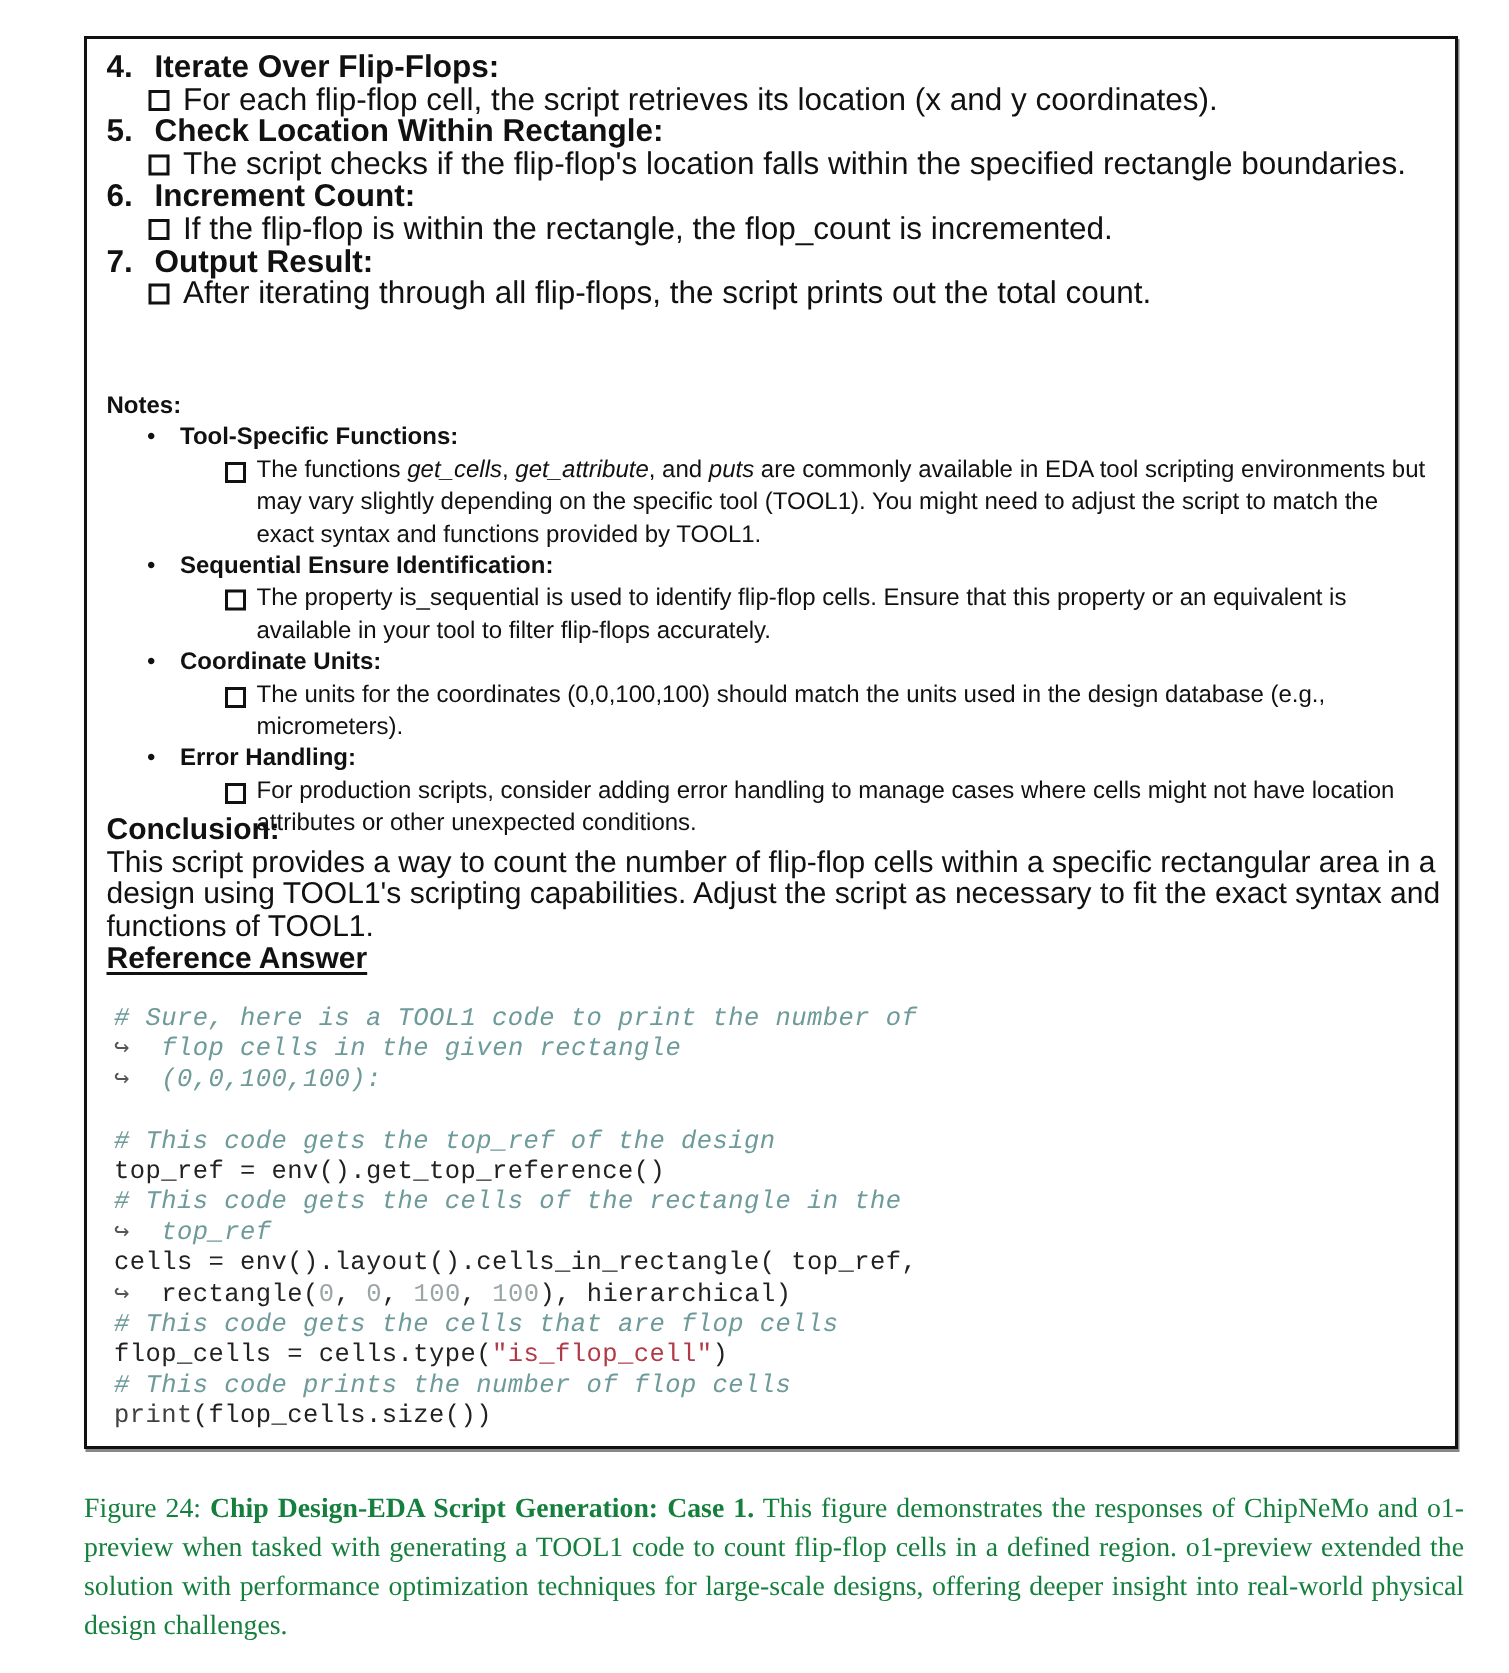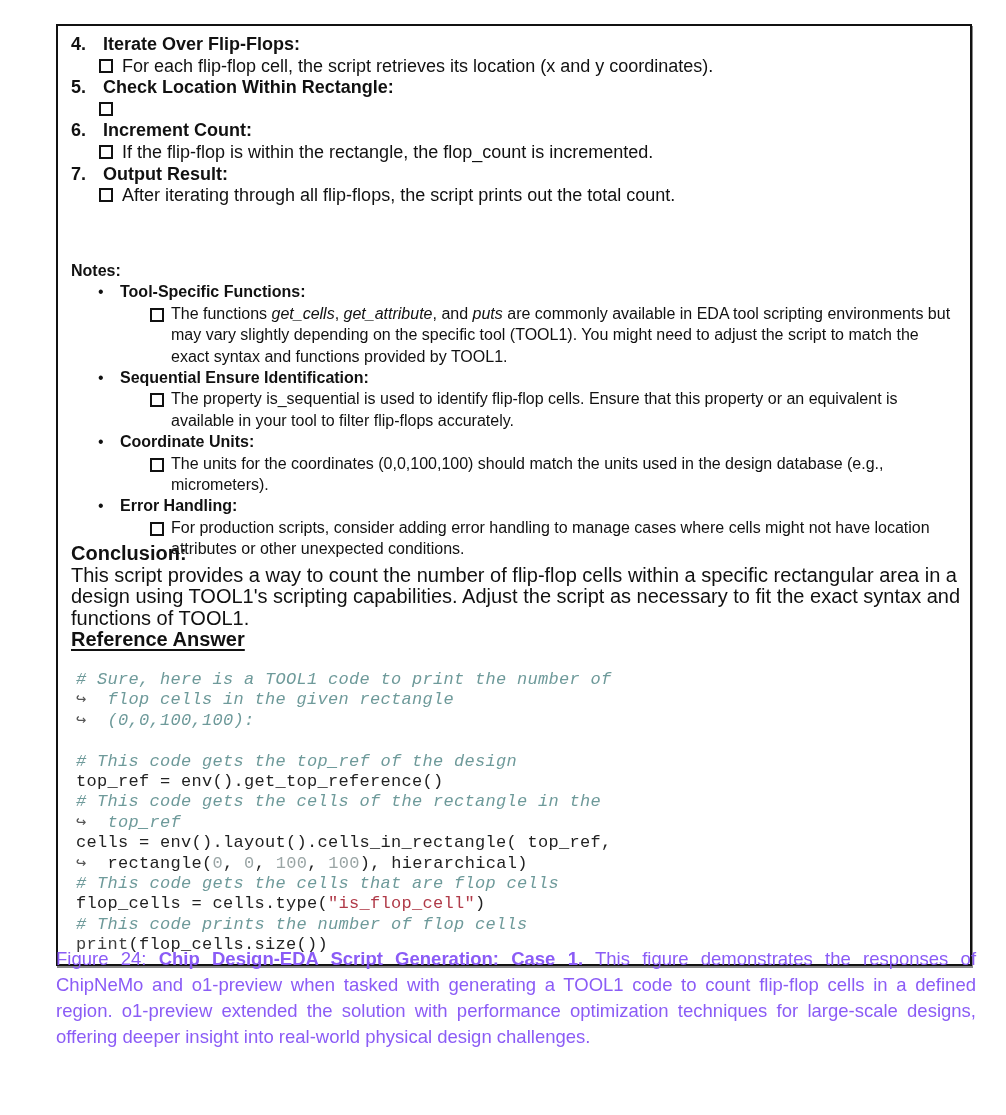--- a/index.html
+++ b/index.html
@@ -3,21 +3,21 @@
 <meta charset="utf-8">
 <style>
   html, body { margin: 0; padding: 0; background: #ffffff; }
   body { width: 1006px; height: 1115px; position: relative; overflow: hidden; }
   .frame {
     position: absolute; left: 56px; top: 24px; width: 916px; height: 942px;
     border: 2.5px solid #111; box-sizing: border-box;
     box-shadow: 1px 2px 0 #888;
   }
   .sans { font-family: "Liberation Sans", sans-serif; color: #111; }
-  .steps { position: absolute; left: 13px; top: 8px; font-size: 18px; line-height: 21.6px; }
+  .steps { position: absolute; left: 13px; top: 8px; font-size: 21px; line-height: 21.6px; }
   .step-head { font-weight: bold; white-space: nowrap; }
   .step-head .num { display: inline-block; width: 32px; }
   .sub { padding-left: 28px; white-space: nowrap; }
   .box {
     display: inline-block; width: 10px; height: 10px; border: 2px solid #111;
     margin-right: 9px; vertical-align: -1px; box-sizing: content-box;
   }
   .notes { position: absolute; left: 13px; top: 198px; font-size: 16px; line-height: 21.4px; }
   .notes-title { font-weight: bold; margin-top: 36px; }
   .note-head { font-weight: bold; padding-left: 22px; position: relative; margin-left: 27px; }
@@ -34,40 +34,40 @@
   .code {
     position: absolute; left: 18px; top: 644px; font-family: "Liberation Mono", monospace;
     font-size: 17px; line-height: 20.4px; color: #222; white-space: pre; letter-spacing: 0.3px;
   }
   .code .cm { color: #6e9a9a; font-style: italic; }
   .code .arr { color: #555; font-style: normal; }
   .code .num { color: #9aa5a5; }
   .code .str { color: #b03a48; }
   .code .kw { color: #404040; }
   .caption {
-    position: absolute; left: 56px; top: 946px; width: 920px;
-    font-family: Liberation Sans, sans-serif; font-size: 18.5px; line-height: 26px; color: #8b5cf6;
+    position: absolute; left: 56px; top: 993px; width: 920px;
+    font-family: Liberation Serif, serif; font-size: 18.5px; line-height: 26px; color: #15803d;
     text-align: justify;
   }
   .caption b { font-weight: bold; }
   .blank { height: 20.4px; }
 </style>
 </head>
 <body>
 
 <div class="frame sans">
 
   <div class="steps">
     <div>
       <div class="step-head"><span class="num">4.</span><span>Iterate Over Flip-Flops:</span></div>
       <div class="sub"><span class="box"></span><span>For each flip-flop cell, the script retrieves its location (x and y coordinates).</span></div>
     </div>
     <div>
       <div class="step-head"><span class="num">5.</span><span>Check Location Within Rectangle:</span></div>
-      <div class="sub"><span class="box"></span></div>
+      <div class="sub"><span class="box"></span><span>The script checks if the flip-flop's location falls within the specified rectangle boundaries.</span></div>
     </div>
     <div>
       <div class="step-head"><span class="num">6.</span><span>Increment Count:</span></div>
       <div class="sub"><span class="box"></span><span>If the flip-flop is within the rectangle, the flop_count is incremented.</span></div>
     </div>
     <div>
       <div class="step-head"><span class="num">7.</span><span>Output Result:</span></div>
       <div class="sub"><span class="box"></span><span>After iterating through all flip-flops, the script prints out the total count.</span></div>
     </div>
   </div>

